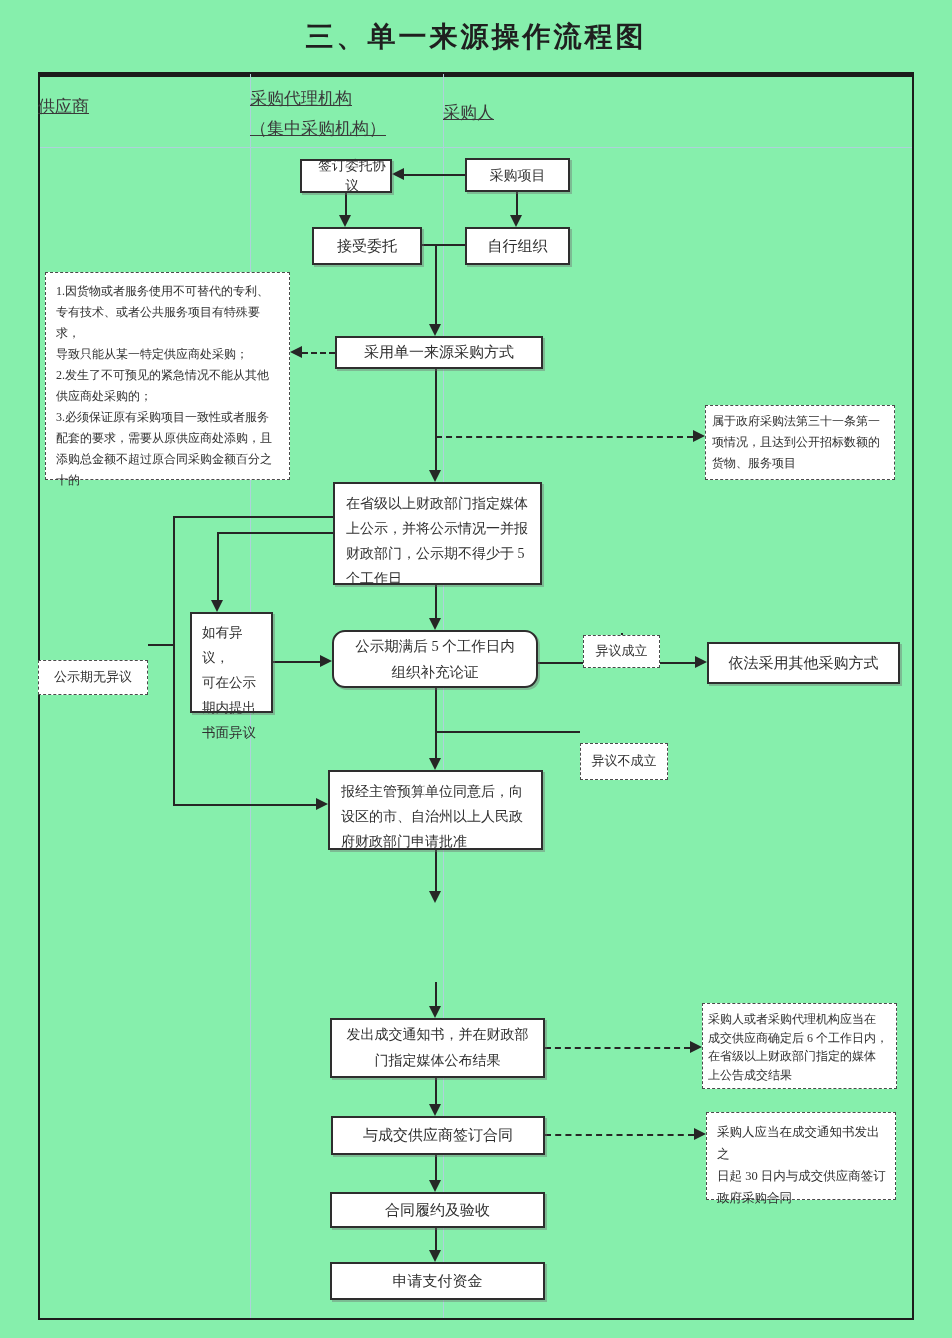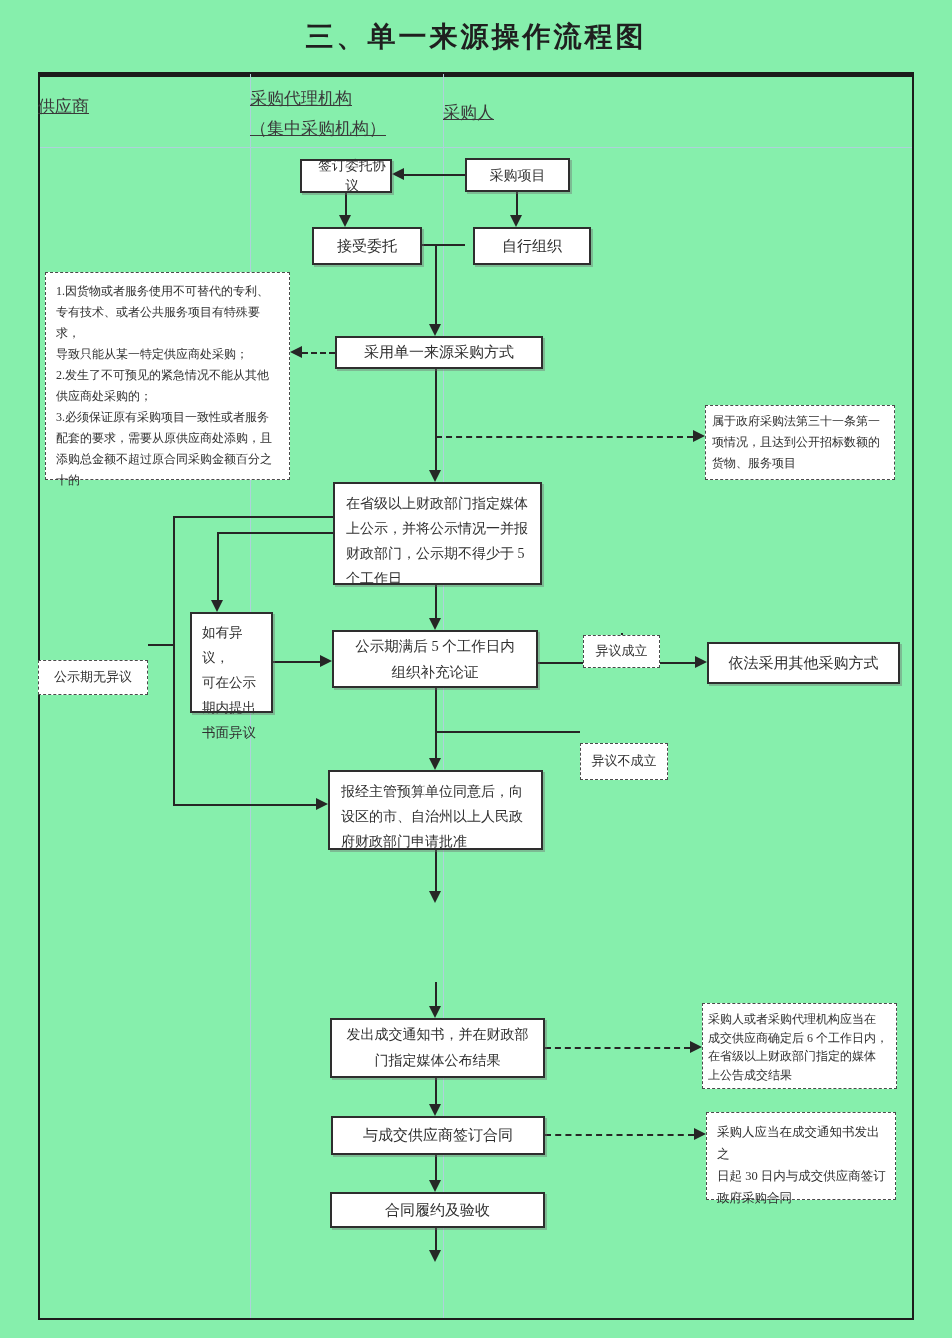--- a/index.html
+++ b/index.html
@@ -90,40 +90,41 @@
   <div class="abs hl dash" style="left:545px;top:1134px;width:149px;"></div>
   <div class="abs arr right" style="left:694px;top:1128px;"></div>
   <div class="abs vl" style="left:435px;top:1155px;height:25px;"></div>
   <div class="abs arr down" style="left:429px;top:1180px;"></div>
   <div class="abs vl" style="left:435px;top:1228px;height:22px;"></div>
   <div class="abs arr down" style="left:429px;top:1250px;"></div>
 
   <div class="abs box" style="left:300px;top:159px;width:92px;height:34px;font-size:13.5px;padding-left:12px;">签订委托协议</div>
   <div class="abs box" style="left:465px;top:158px;width:105px;height:34px;font-size:14px;">采购项目</div>
   <div class="abs box" style="left:300px;top:227px;width:110px;height:38px;margin-left:12px;">接受委托</div>
-  <div class="abs box" style="left:465px;top:227px;width:118px;height:38px;margin-left:8px;">自行组织</div>
+  <div class="abs box" style="left:465px;top:227px;width:105px;height:38px;">自行组织</div>
   <div class="abs box" style="left:335px;top:336px;width:208px;height:33px;">采用单一来源采购方式</div>
   <div class="abs box lft" style="left:333px;top:482px;width:209px;height:103px;">在省级以上财政部门指定媒体
 上公示，并将公示情况一并报
 财政部门，公示期不得少于 5
 个工作日</div>
   <div class="abs box lft" style="left:190px;top:612px;width:83px;height:101px;font-size:13.5px;padding:6px 4px 4px 10px;">如有异议，
 可在公示
 期内提出
 书面异议</div>
-  <div class="abs box" style="left:332px;top:630px;width:206px;height:58px;font-size:14.5px;line-height:26px;">公示期满后 5 个工作日内
+  <div class="abs box" style="left:332px;top:630px;width:206px;height:58px;font-size:14.5px;line-height:26px;border-radius:13px;">公示期满后 5 个工作日内
 组织补充论证</div>
   <div class="abs box" style="left:707px;top:642px;width:193px;height:42px;">依法采用其他采购方式</div>
   <div class="abs box lft" style="left:328px;top:770px;width:215px;height:80px;">报经主管预算单位同意后，向
 设区的市、自治州以上人民政
 府财政部门申请批准</div>
   <div class="abs box" style="left:330px;top:1018px;width:215px;height:60px;font-size:14px;line-height:26px;">发出成交通知书，并在财政部
 门指定媒体公布结果</div>
   <div class="abs box" style="left:331px;top:1116px;width:214px;height:39px;">与成交供应商签订合同</div>
   <div class="abs box" style="left:330px;top:1192px;width:215px;height:36px;">合同履约及验收</div>
+  <div class="abs box" style="left:330px;top:1262px;width:215px;height:38px;">申请支付资金</div>
 
   <div class="abs note" style="left:45px;top:272px;width:245px;height:208px;">1.因货物或者服务使用不可替代的专利、
 专有技术、或者公共服务项目有特殊要求，
 导致只能从某一特定供应商处采购；
 2.发生了不可预见的紧急情况不能从其他
 供应商处采购的；
 3.必须保证原有采购项目一致性或者服务
 配套的要求，需要从原供应商处添购，且
 添购总金额不超过原合同采购金额百分之
 十的</div>

